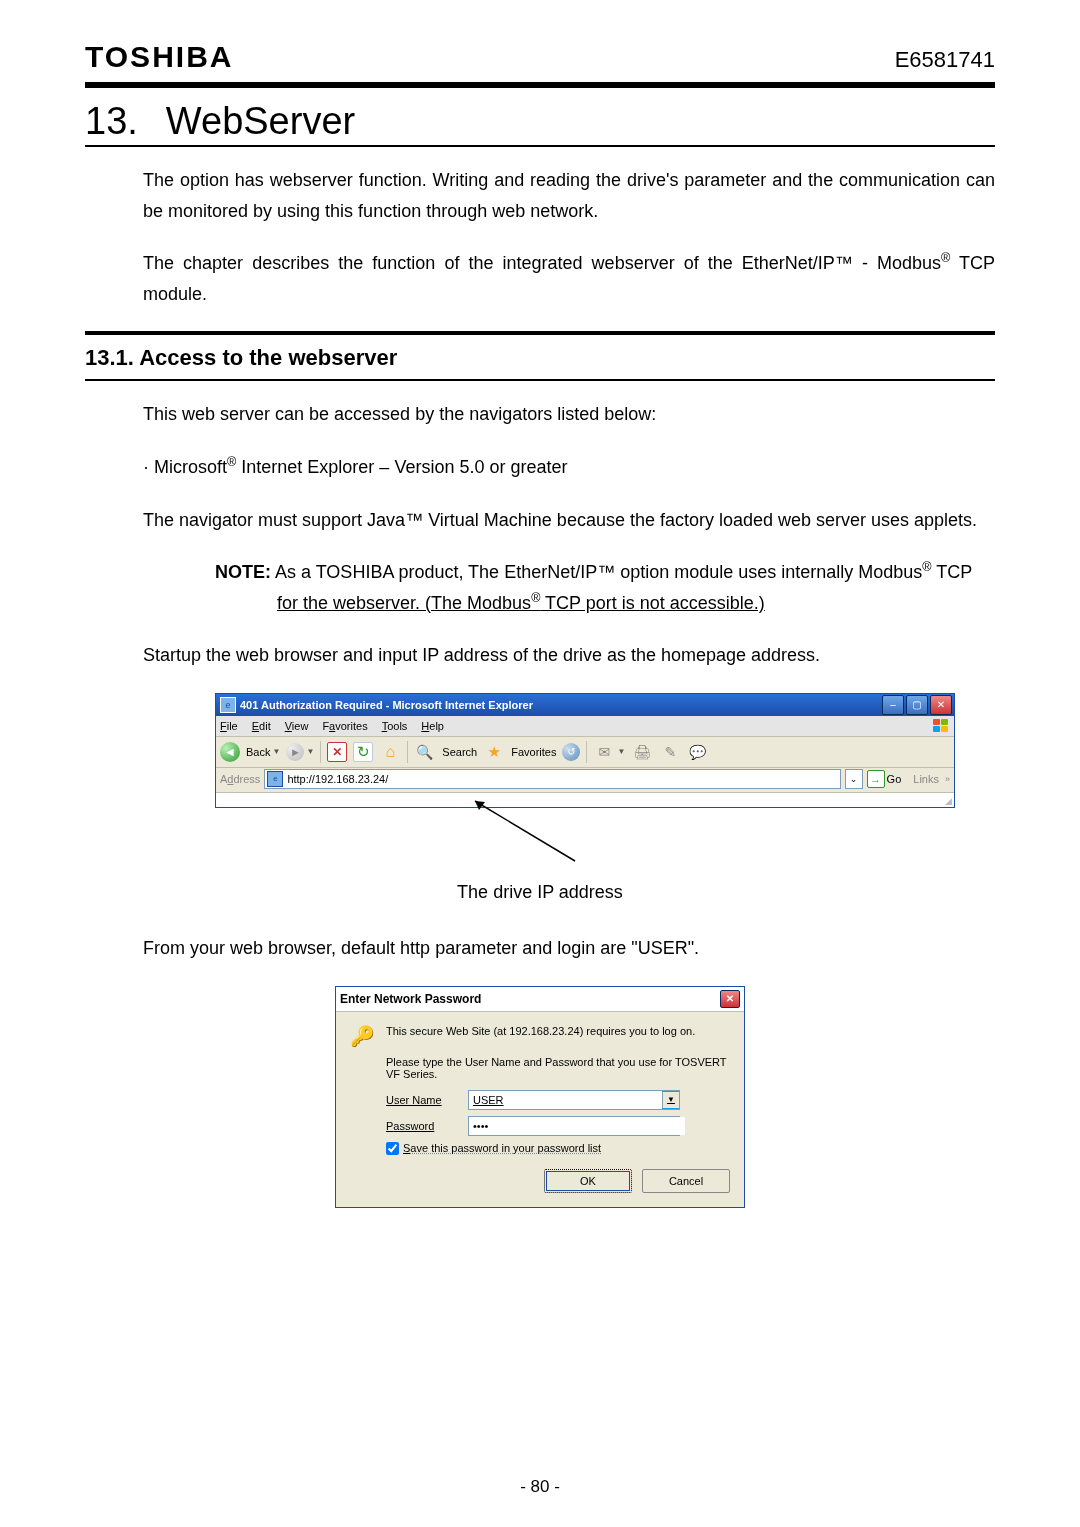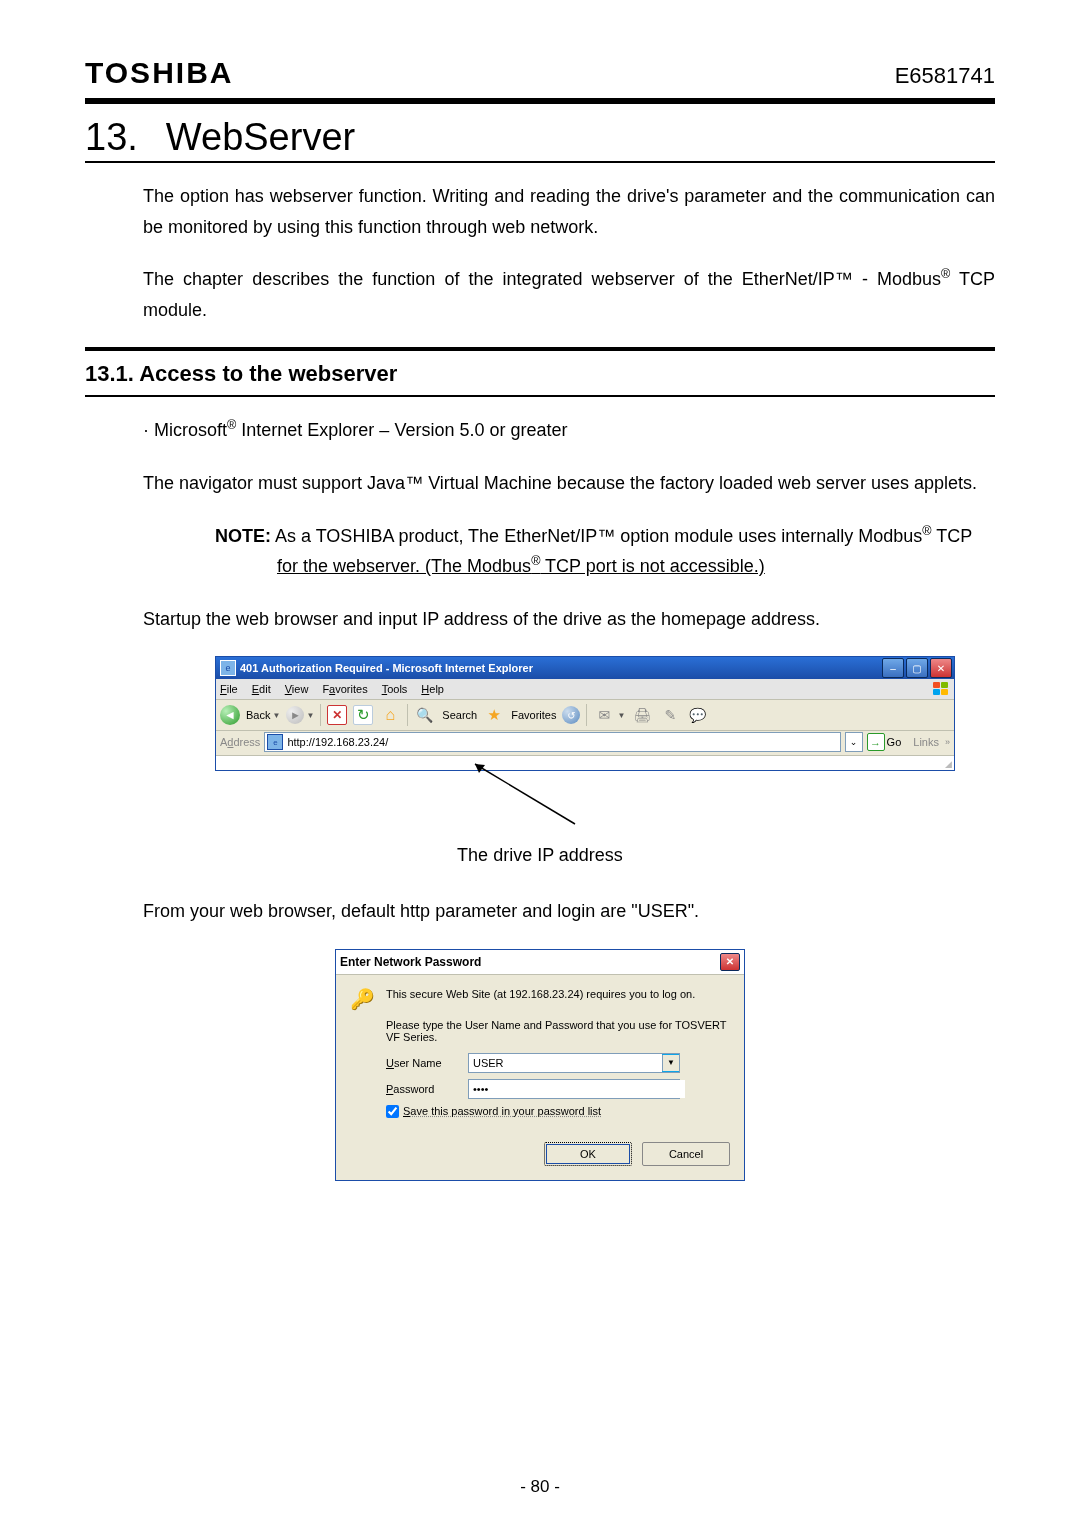--- a/index.html
+++ b/index.html
@@ -6,21 +6,21 @@
     margin: 0;
     padding: 0;
     background: #fff;
     font-family: Arial, Helvetica, sans-serif;
     color: #000;
   }
   .page {
     width: 1080px;
     min-height: 1527px;
     margin: 0 auto;
-    padding: 56px 85px 40px 85px;
+    padding: 40px 85px 40px 85px;
     box-sizing: border-box;
     position: relative;
   }
   .header-row {
     display: flex;
     justify-content: space-between;
     align-items: baseline;
     margin-bottom: 8px;
   }
   .brand {
@@ -197,32 +197,32 @@
     border-bottom:1px solid #c0c0b0;
   }
   .login-title .spacer{flex:1;}
   .login-body{ padding:12px 14px 14px 14px; }
   .login-row{ display:flex; align-items:flex-start; margin-bottom:6px;}
   .key-icon{
     width:30px; flex:0 0 30px; font-size:20px; color:#c79a2a; margin-right:6px;
   }
   .login-msg{ flex:1; font-size:11px; line-height:1.35; }
   .login-msg2{ margin-left:36px; margin-top:8px; margin-bottom:10px; font-size:11px;}
-  .form-row{ display:flex; align-items:center; margin-left:36px; margin-bottom:6px; gap:10px;}
+  .form-row{ display:flex; align-items:center; margin-left:36px; margin-bottom:6px; gap:10px;text-decoration:underline;}
   .form-label{ width:72px; font-size:11px;}
   .combo{
     width:210px; height:18px; border:1px solid #7f9db9; background:#0ea5e9; display:flex; align-items:center;
   }
   .combo input{ flex:1; border:none; font-size:11px; padding-left:4px; outline:none; height:16px;}
   .combo .dd{ width:16px; height:16px; border-left:1px solid #7f9db9; display:flex;align-items:center;justify-content:center;font-size:8px;background:#ece9d8;}
   .textbox{
     width:210px; height:18px; border:1px solid #7f9db9; background:#fff;
   }
   .textbox input{ width:100%; border:none; font-size:11px; padding-left:4px; outline:none; height:16px;}
-  .check-row{ margin-left:36px; margin-top:4px; margin-bottom:24px; display:flex; align-items:center; gap:4px;}
+  .check-row{ margin-left:36px; margin-top:4px; margin-bottom:14px; display:flex; align-items:center; gap:4px;}
   .check-row input{ margin:0;}
   .check-row label{ text-decoration: underline dotted #888; font-size:11px;}
   .btn-row{ display:flex; justify-content:flex-end; gap:10px; }
   .dlg-btn{
     width:86px; height:22px; border:1px solid #888; background:#ece9d8; font-size:11px;
     display:flex; align-items:center; justify-content:center; border-radius:2px;
   }
   .dlg-btn.primary{ border:1px dotted #000; outline:1px solid #1b4da8; outline-offset:-3px;}
   .page-num {
     position:absolute; bottom:30px; left:0; width:100%; text-align:center; font-size:17px;
@@ -248,20 +248,21 @@
   <div class="body-text justify">The option has webserver function. Writing and reading the drive's parameter and the communication can be monitored by using this function through web network.</div>
 
   <div class="body-text justify">
     <span>The chapter describes the function of the integrated webserver of the EtherNet/IP™ - Modbus</span><sup>®</sup><span> TCP module.</span>
   </div>
 
   <hr class="rule-thick-small">
   <div class="h2">13.1. Access to the webserver</div>
   <hr class="rule-thin">
 
+  <div class="body-text">This web server can be accessed by the navigators listed below:</div>
 
   <div class="body-text">
     <span>· Microsoft</span><sup>®</sup><span> Internet Explorer – Version 5.0 or greater</span>
   </div>
 
   <div class="body-text justify">The navigator must support Java™ Virtual Machine because the factory loaded web server uses applets.</div>
 
   <div class="note-block">
     <span class="note-label">NOTE:</span><span> As a TOSHIBA product, The EtherNet/IP™ option module uses internally Modbus</span><sup>®</sup><span> TCP</span>
     <span class="indent"><span>for the webserver. (The Modbus</span><sup>®</sup><span> TCP port is not accessible.)</span></span>

